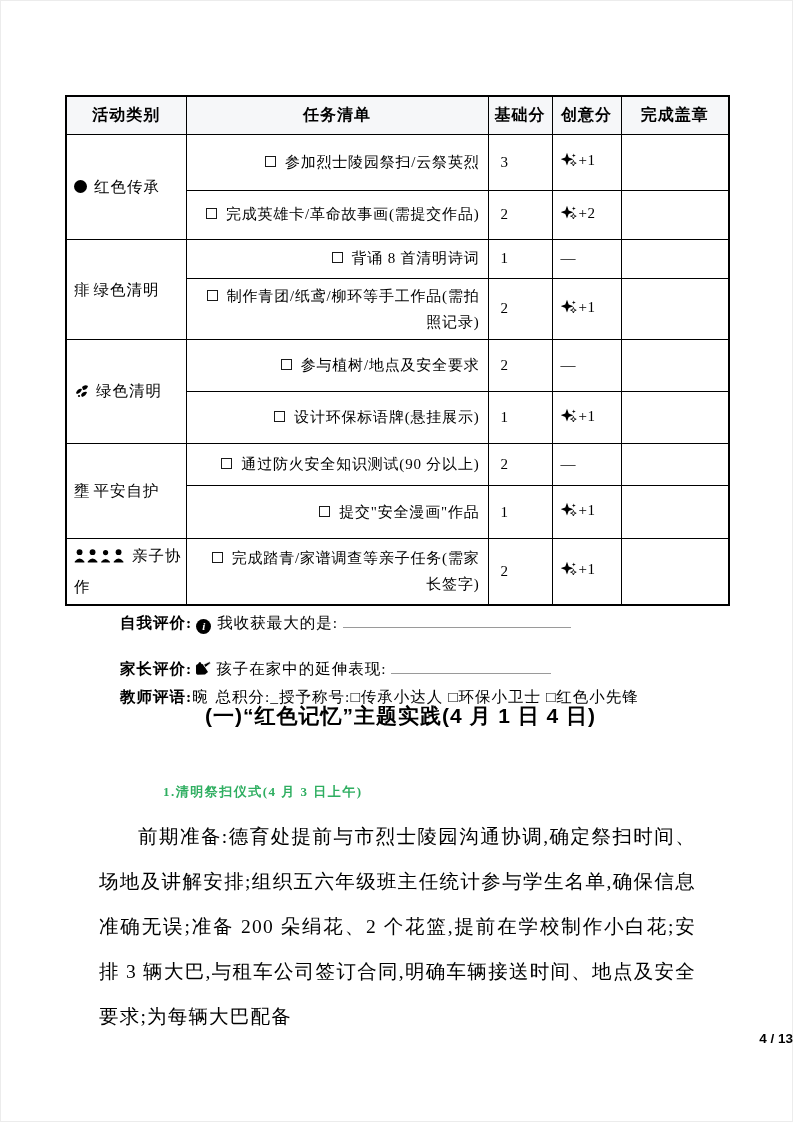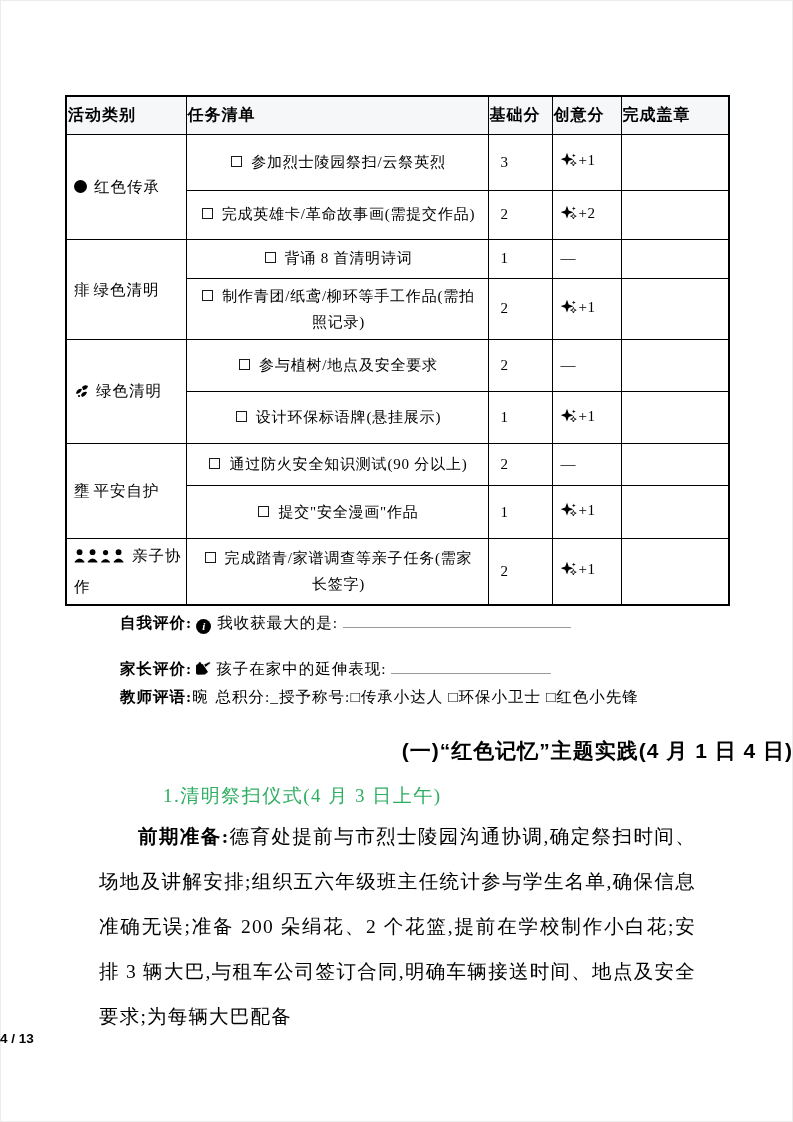--- a/index.html
+++ b/index.html
@@ -24,31 +24,31 @@
   }
   .activity-table th, .activity-table td {
     border: 1px solid #000;
     vertical-align: middle;
     overflow: hidden;
   }
   .activity-table th {
     background: #f6f7f9;
     font-family: "Liberation Sans", "DejaVu Sans", sans-serif;
     font-weight: bold; font-size: 16px;
-    text-align: left; letter-spacing: 1px;
+    text-align: center; letter-spacing: 1px;
     height: 38px;
   }
   .cell-category {
     font-size: 15.5px; letter-spacing: 1px;
     padding: 2px 4px 2px 7px; line-height: 1.9; margin-left: 12px;
   }
   .cell-task {
     font-size: 15px; letter-spacing: 0.8px;
     padding: 4px 8px 4px 11px; line-height: 1.75;
-    text-align: center;
+    text-align: right;
   }
   .cell-base { font-size: 15px; padding-left: 12px; }
   .cell-creative { font-size: 15px; padding-left: 8px; letter-spacing: 0.5px; }
   .cell-stamp { }
 
   .checkbox {
     display: inline-block; width: 11px; height: 11px;
     border: 1.3px solid #1a1a1a; background: #fff;
     margin-right: 9px; vertical-align: 0px;
   }
@@ -75,39 +75,39 @@
     display: inline-block; width: 15px; height: 15px; border-radius: 50%;
     background: #000; color: #fff; text-align: center;
     font-family: "Liberation Serif", serif; font-style: italic;
     font-size: 11px; line-height: 15px; font-weight: bold;
     margin: 0 6px 0 4px; vertical-align: -2px;
   }
   .glyph-char { letter-spacing: 0; margin-right: 4px; }
 
   
   .section-heading {
-    position: absolute; left: 0; top: 737px; width: 100%;
-    text-align: right;
+    position: absolute; left: 0; top: 702px; width: 100%;
+    text-align: center;
     font-family: "Liberation Sans", "DejaVu Sans", sans-serif;
     font-weight: bold; font-size: 21px; letter-spacing: 1px; padding-left: 8px;
   }
   .sub-heading {
     position: absolute; left: 163px; top: 783px;
-    font-size: 19px; font-weight: 400; letter-spacing: 1.5px;
+    font-size: 13px; font-weight: 700; letter-spacing: 1.5px;
   }
   .body-para {
     position: absolute; left: 99px; top: 814px; width: 597px;
     font-size: 19.5px; line-height: 45px;
     text-align: justify; letter-spacing: 1.2px;
     text-indent: 2em;
   }
-  .para-lead { font-weight: bold; margin-top: 8px; }
+  .para-lead { font-weight: normal; margin-top: 8px; }
   .page-footer {
     position: absolute; left: 0; top: 1031px; width: 100%;
-    text-align: left;
+    text-align: right;
     font-family: "Liberation Sans", "DejaVu Sans", sans-serif;
     font-weight: bold; font-size: 13.5px;
   }
 </style>
 </head>
 <body>
 
 <div class="page">
 
   <table class="activity-table">

